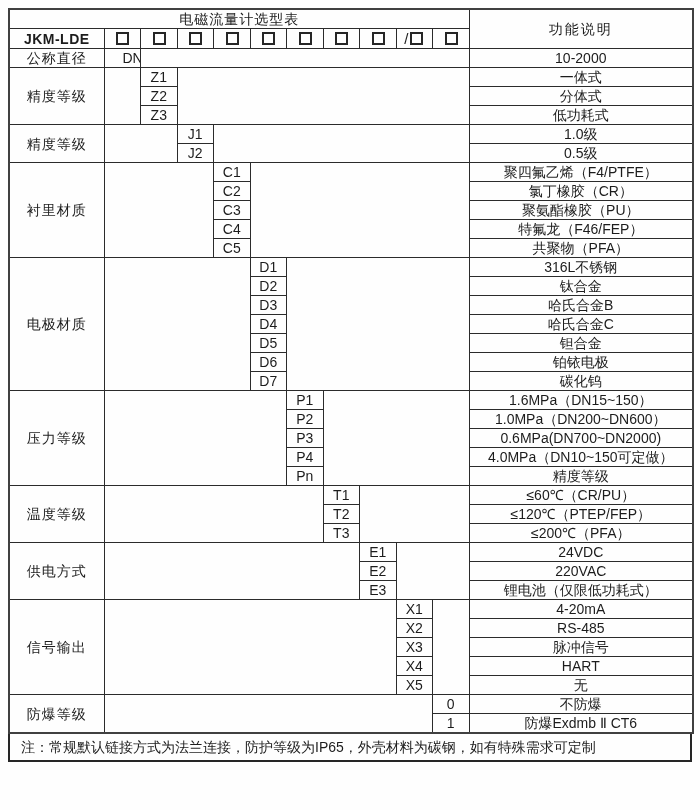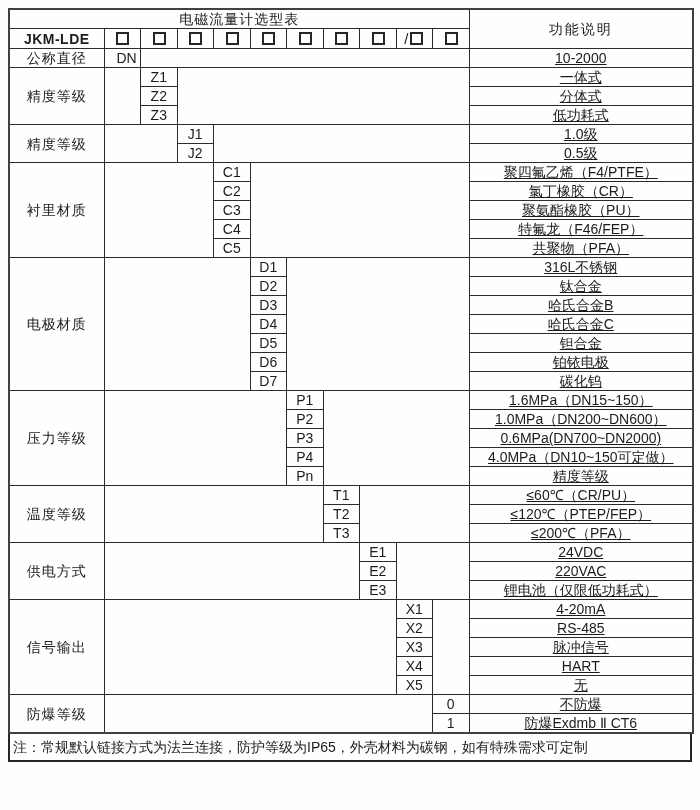--- a/index.html
+++ b/index.html
@@ -15,39 +15,39 @@
   table.sel td {
     border:1px solid #2b2b2b; height:18px; line-height:18px;
     padding:0 2px; font-size:14px; text-align:center;
     overflow:hidden; white-space:nowrap;
   }
   td.title-cell { font-size:15px; letter-spacing:1px; }
   td.func-header { font-size:15px; letter-spacing:2px;border-radius:13px; }
   td.model-cell { font-weight:bold; font-size:14px; letter-spacing:0.5px; }
   td.cat-cell { font-size:15px; letter-spacing:1px; }
   td.code-cell { font-size:13px; }
-  td.code-cell.left { text-align:left; padding-left:12px;margin-left:48px; }
-  td.desc-cell { font-size:14px;text-decoration:underline; }
+  td.code-cell.left { text-align:left; padding-left:18px;margin-left:48px; }
+  td.desc-cell { font-size:14px; }
   td.spacer { background:#fefefe; }
   .checkbox {
     display:inline-block; width:13px; height:13px; box-sizing:border-box;
     border:2px solid #262626; vertical-align:middle; margin:0 1px 2px 1px;
     background:#fff;
   }
   .slash { font-size:15px; vertical-align:middle; margin-right:1px; }
   .bottom-box {
     width:684px; box-sizing:border-box; border:2px solid #262626;
     border-top:none; background:#fefefe;
   }
   .example-box { height:46px; padding-top:2px; }
   .ex-line1 { font-size:14px; line-height:21px; padding-left:3px; white-space:nowrap; }
   .ex-line2 { font-size:14px; line-height:21px; text-align:center; white-space:nowrap; }
   .bold-model { font-weight:bold; letter-spacing:0.5px; }
   .note-box {
-    height:28px; line-height:26px; font-size:14px; padding-left:3px;
+    height:28px; line-height:26px; font-size:14px; padding-left:11px;
     white-space:nowrap;
   }
 </style>
 </head>
 <body>
 
 <div class="page">
   <table class="sel">
     <colgroup>
       <col style="width:95px">

